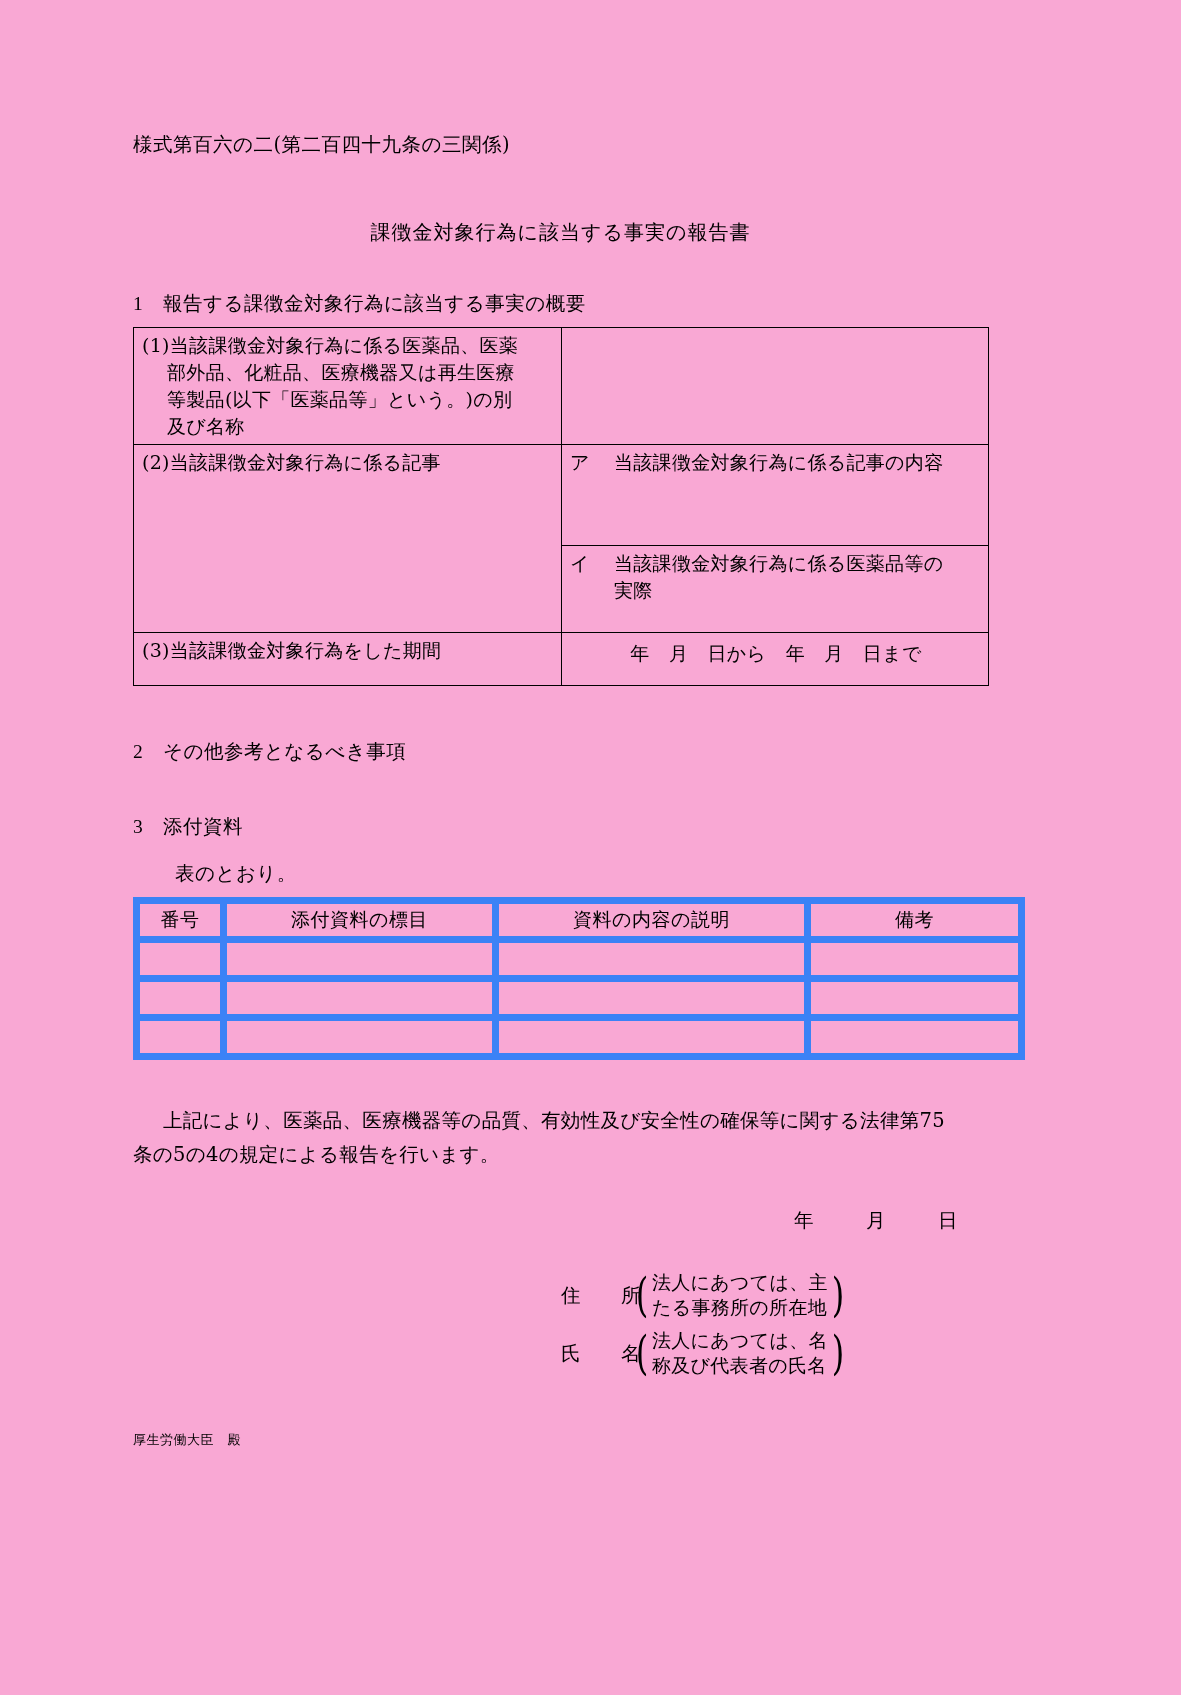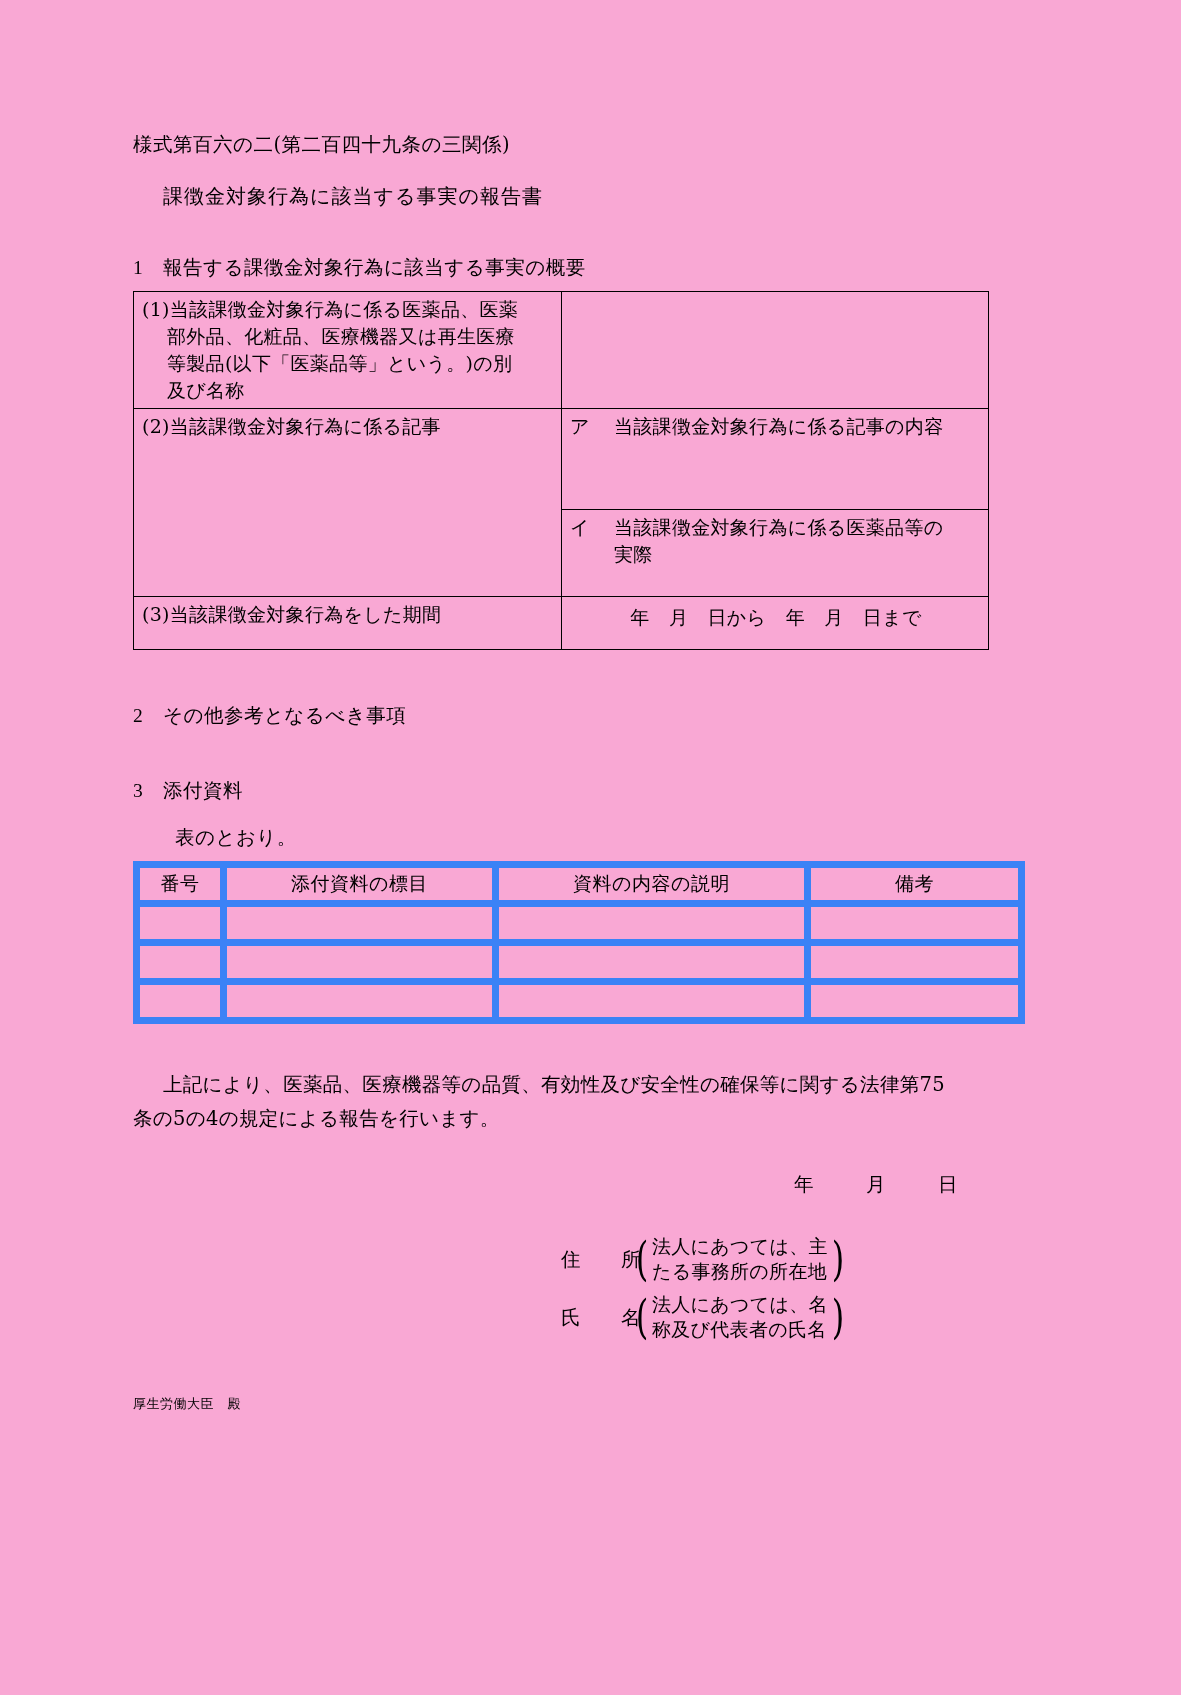--- a/index.html
+++ b/index.html
@@ -26,23 +26,24 @@
     top: 130px;
     width: 825px;
   }
   .form-no {
     font-size: 19.5px;
     letter-spacing: 0.5px;
     line-height: 1.5;
     white-space: nowrap;
   }
   .doc-title {
+    text-align: center;
     font-size: 20px;
     letter-spacing: 1px;
-    margin-top: 24px;
+    margin-top: 60px;
     padding-left: 30px;
     white-space: nowrap;
   }
   .section-head {
     font-size: 19.5px;
     letter-spacing: 0.5px;
     white-space: nowrap;
     font-family: Liberation Serif, serif;
   }
   .sec1 { margin-top: 44px; }

